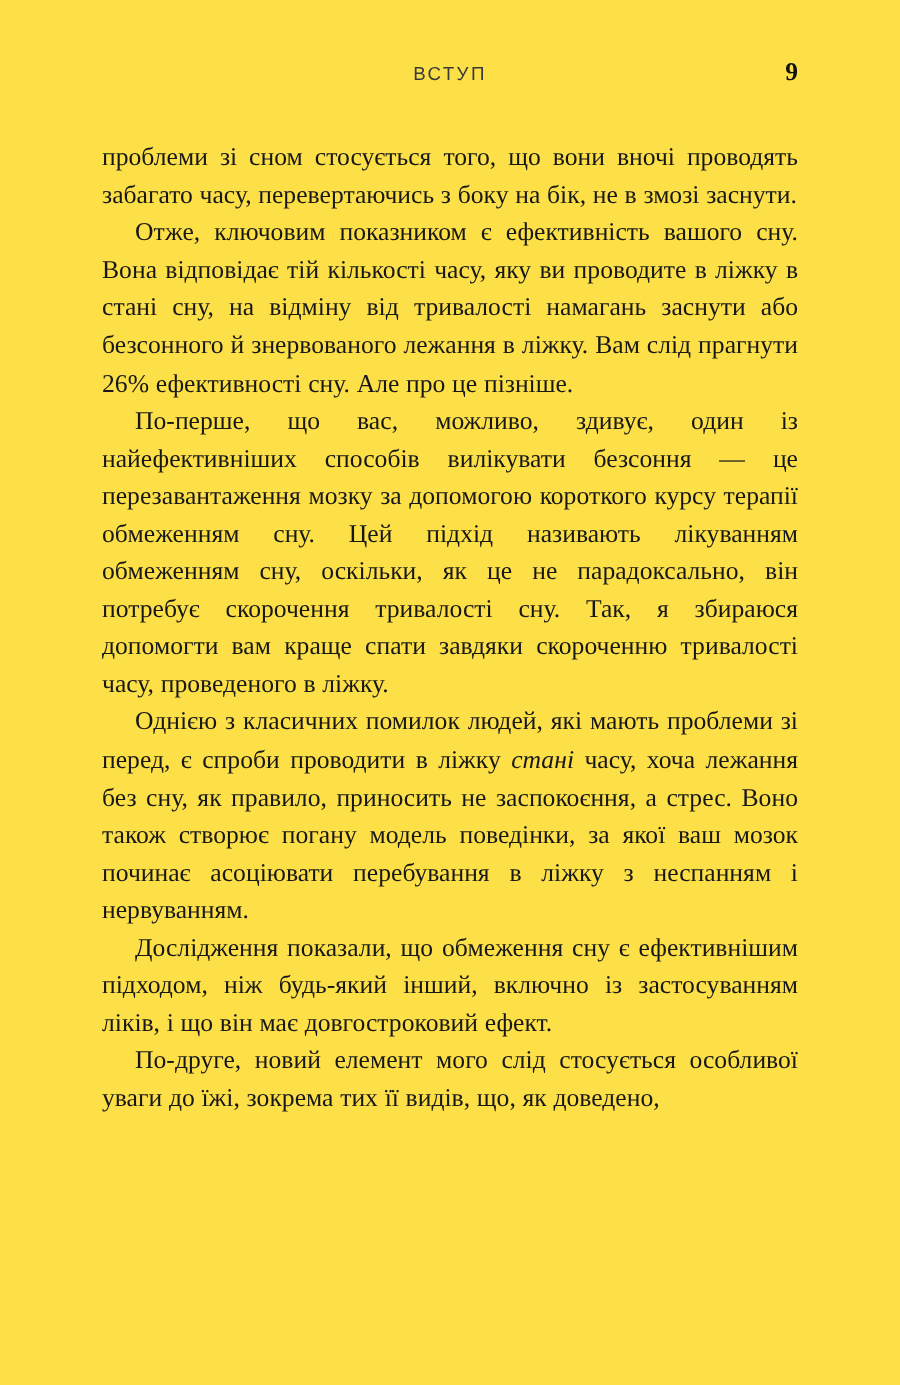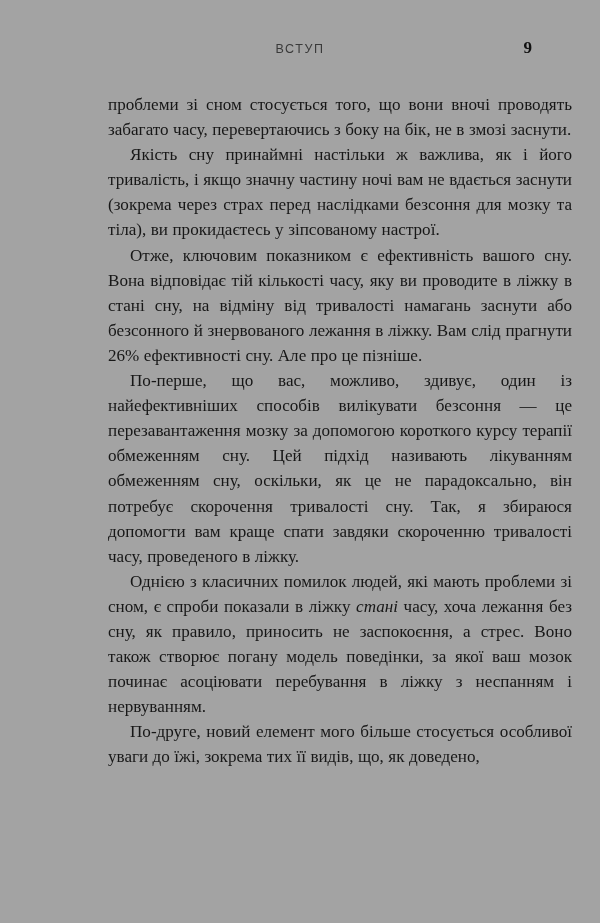--- a/index.html
+++ b/index.html
@@ -13,21 +13,21 @@
     background: #ffffff;
     font-family: "Liberation Serif", "DejaVu Serif", serif;
     color: #171717;
     overflow: hidden;
   }
   .page {
     position: relative;
     width: 600px;
     height: 923px;
     box-sizing: border-box;
-    background: #a3a3a3;
+    background: #fde047;
   }
   
   .running-head {
     position: absolute;
     top: 40px;
     left: 68px;
     width: 464px;
     height: 20px;
   }
   .running-head .chapter {
@@ -52,21 +52,20 @@
     font-weight: bold;
     color: #111111;
     line-height: 20px;
   }
   
   .textblock {
     position: absolute;
     top: 92px;
     left: 68px;
     width: 464px;
-    margin-left: 40px;
   }
   p.para {
     margin: 0;
     text-indent: 22px;
     text-align: justify;
     font-size: 17.1px;
     line-height: 25.1px;
     color: #171717;
     hyphens: manual;
     -webkit-hyphens: manual;
@@ -84,20 +83,20 @@
 
 <div class="page">
 
   <div class="running-head">
     <div class="chapter">ВСТУП</div>
     <div class="folio">9</div>
   </div>
 
   <div class="textblock">
       <p class="para no-indent"><span>проблеми зі сном стосується того, що вони вночі проводять забагато часу, перевертаючись з боку на бік, не в змозі заснути.</span></p>
-      <p class="para"><span>Якість сну принаймні настільки ж важлива, як і його тривалість, і якщо значну частину ночі вам не вдається заснути (зокрема через страх перед наслідками безсоння для мозку та тіла), ви прокидаєтесь у зіпсованому настрої.</span></p>
       <p class="para"><span>Отже, ключовим показником є ефективність вашого сну. Вона відповідає тій кількості часу, яку ви проводите в ліжку в стані сну, на відміну від тривалості намагань заснути або безсонного й знервованого лежання в ліжку. Вам слід прагнути 26% ефективності сну. Але про це пізніше.</span></p>
       <p class="para"><span>По-перше, що вас, можливо, здивує, один із найефективніших способів вилікувати безсоння — це перезавантаження мозку за допомогою короткого курсу терапії обмеженням сну. Цей підхід називають лікуванням обмеженням сну, оскільки, як це не парадоксально, він потребує скорочення тривалості сну. Так, я збираюся допомогти вам краще спати завдяки скороченню тривалості часу, проведеного в ліжку.</span></p>
-      <p class="para"><span>Однією з класичних помилок людей, які мають проблеми зі сном, є спроби показали в ліжку </span><em class="ital">стані</em><span> часу, хоча лежання без сну, як правило, приносить не заспокоєння, а стрес. Воно також створює погану модель поведінки, за якої ваш мозок починає асоціювати перебування в ліжку з неспанням і нервуванням.</span></p>
-      <p class="para"><span>По-друге, новий елемент мого більше стосується особливої уваги до їжі, зокрема тих її видів, що, як доведено,</span></p>
+      <p class="para"><span>Однією з класичних помилок людей, які мають проблеми зі перед, є спроби проводити в ліжку </span><em class="ital">стані</em><span> часу, хоча лежання без сну, як правило, приносить не заспокоєння, а стрес. Воно також створює погану модель поведінки, за якої ваш мозок починає асоціювати перебування в ліжку з неспанням і нервуванням.</span></p>
+      <p class="para"><span>Дослідження показали, що обмеження сну є ефективнішим підходом, ніж будь-який інший, включно із застосуванням ліків, і що він має довгостроковий ефект.</span></p>
+      <p class="para"><span>По-друге, новий елемент мого слід стосується особливої уваги до їжі, зокрема тих її видів, що, як доведено,</span></p>
     </div>
 
 </div>
 
 </body></html>

